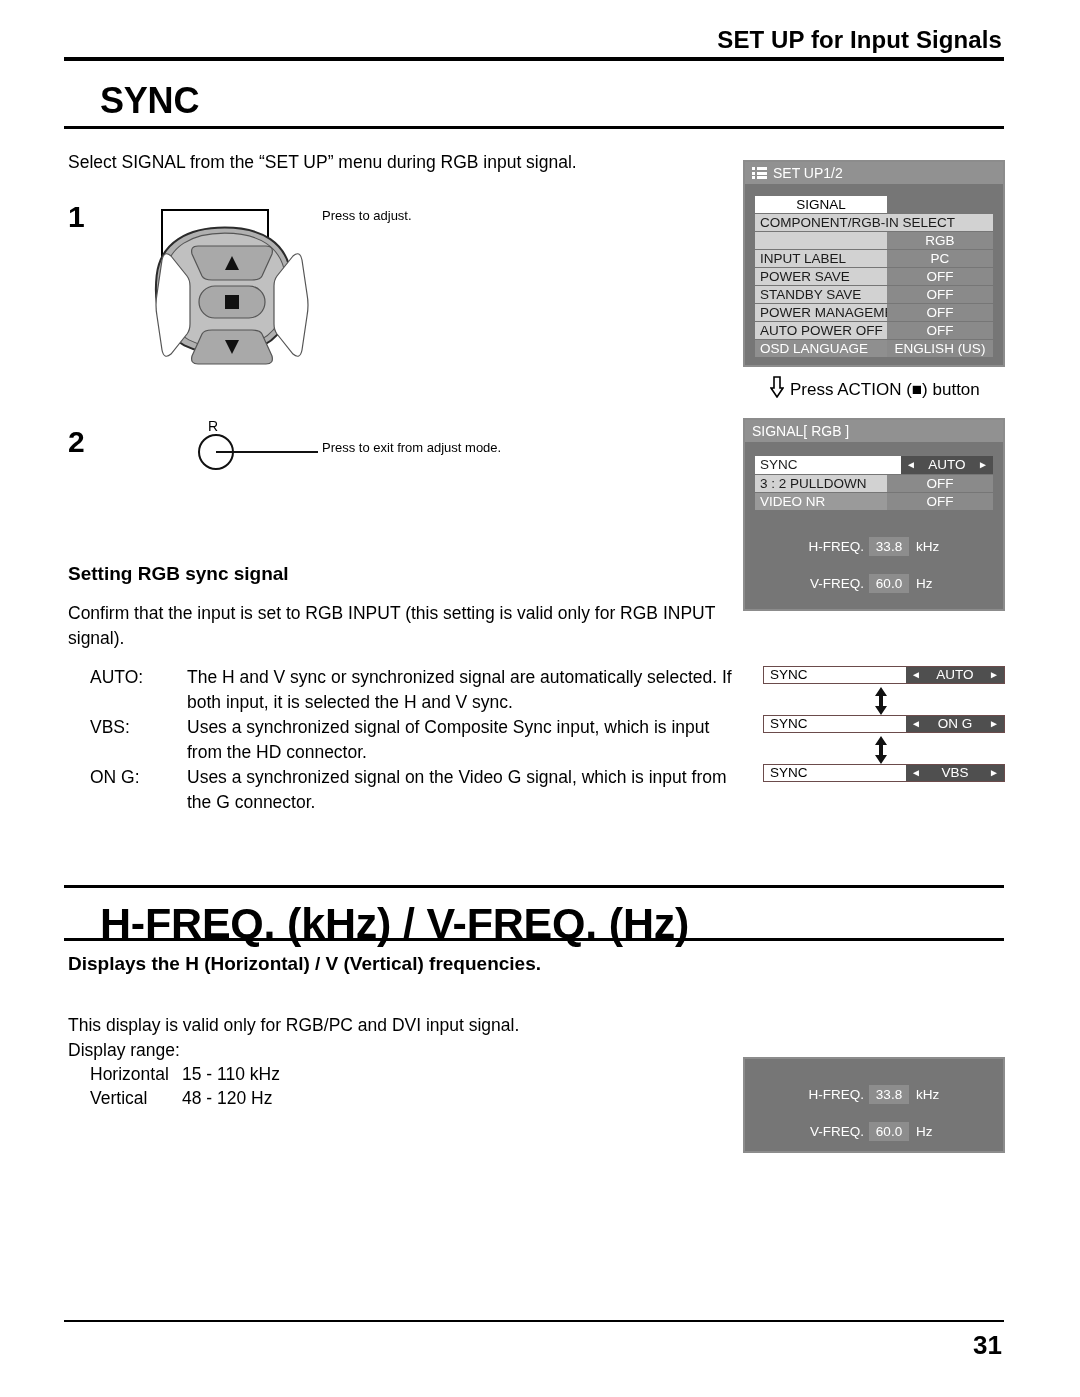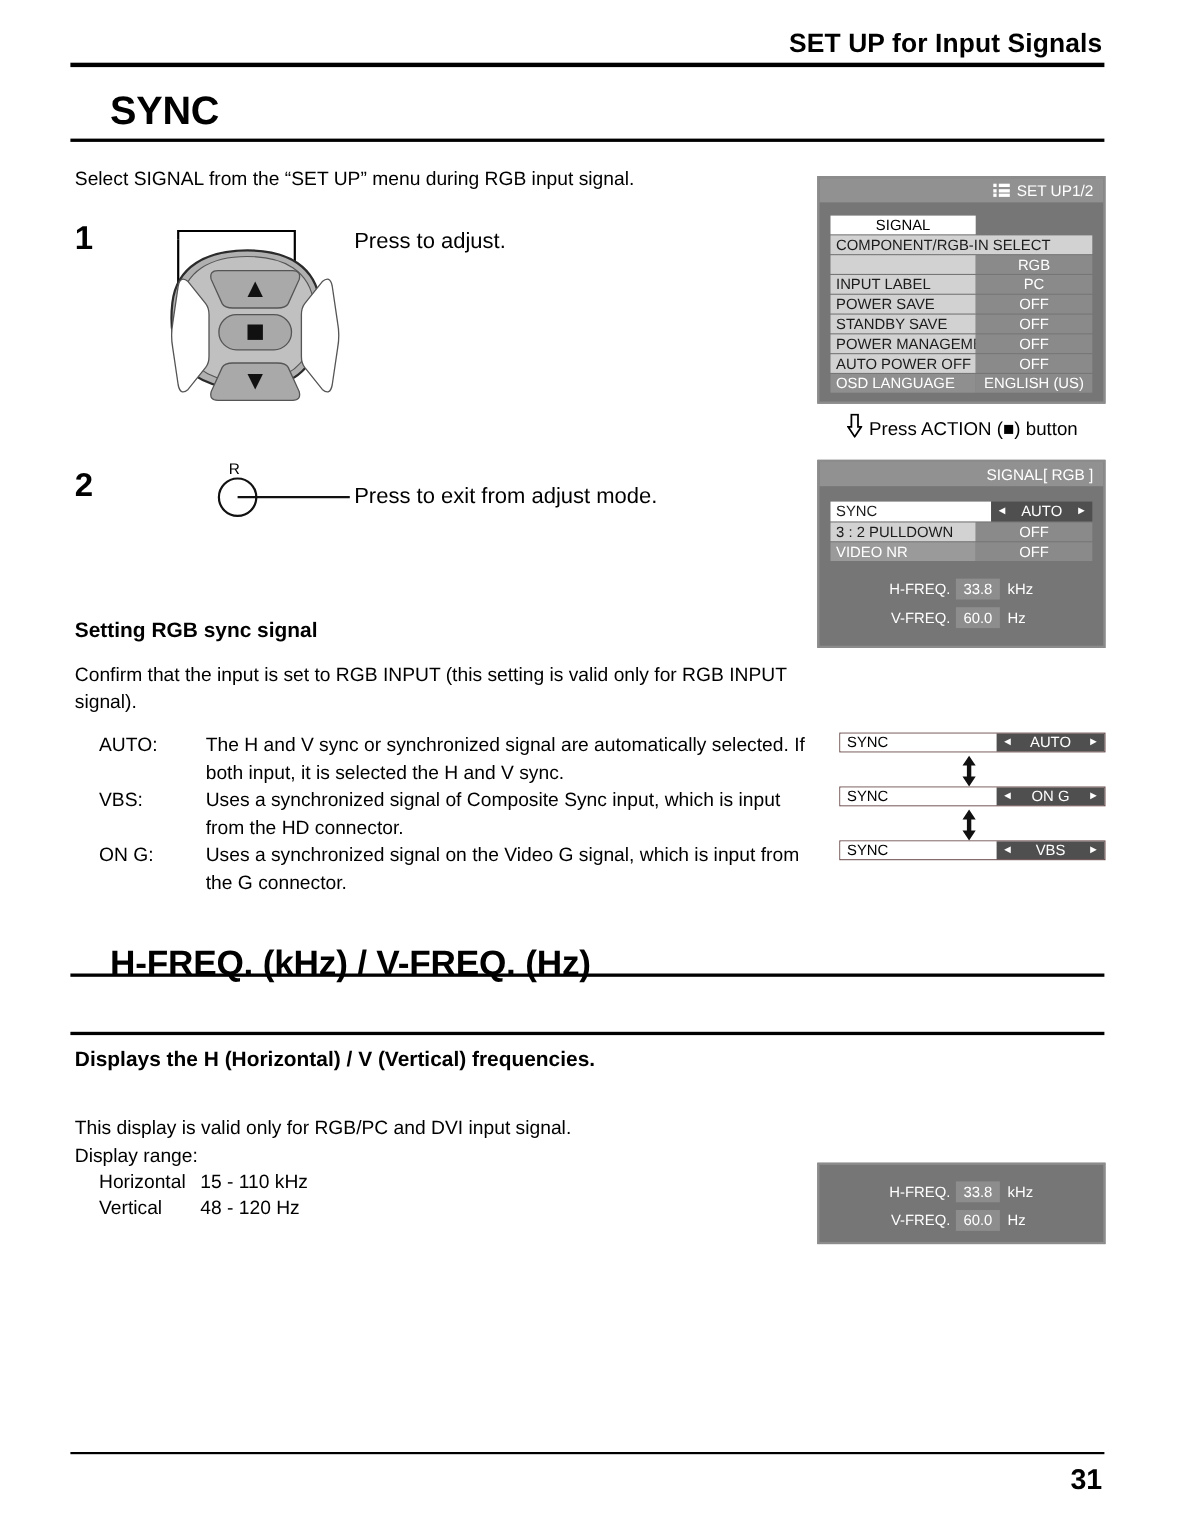--- a/index.html
+++ b/index.html
@@ -72,21 +72,21 @@
     font-weight: bold;
     white-space: nowrap;
   }
   .step-num {
     position: absolute;
     font-size: 30px;
     font-weight: bold;
   }
   .callout {
     position: absolute;
-    font-size: 20px;
+    font-size: 13px;
     white-space: nowrap;
     text-align: right;
   }
 
   
   .deflist {
     position: absolute;
     font-size: 17.5px;
     line-height: 25px;
   }
@@ -110,21 +110,21 @@
     position: absolute;
     background: #767676;
     border: 2px solid #8c8c8c;
     box-sizing: border-box;
     font-size: 13.5px;
     color: #ffffff;
   }
   .osd-titlebar {
     display: flex;
     align-items: center;
-    justify-content: flex-end;
+    justify-content: flex-start;
     background: #919191;
     color: #ffffff;
     height: 22px;
     padding: 0 9px 0 7px;
     font-size: 14px;
     box-sizing: border-box;
   }
   .osd-titlebar .left { display: flex; align-items: center; gap: 6px; }
   .list-icon { display: inline-block; width: 15px; height: 12px; position: relative; }
   .list-icon i {
@@ -163,21 +163,21 @@
     line-height: 19px;
     color: #ffffff;
     white-space: nowrap;
   }
   .freq-line .name { display:inline-block; width: 66px; text-align:right; }
   .freq-line .num {
     display: inline-block;
     background: #8d8d8d;
     min-width: 40px;
     text-align: center;
-    margin: 7px 7px 0 5px;
+    margin: 18px 7px 0 5px;
     color: #ffffff;
   }
   .freq-line .unit { display:inline-block; width: 34px; text-align:left; }
 
   
   .syncbox {
     position: absolute;
     display: flex;
     height: 18px;
     border: 1px solid #6b4b4b;
@@ -445,21 +445,21 @@
   <div class="syncbox" style="left:763px; top:764px; width:242px;">
     <div class="lbl">SYNC</div>
     <div class="val">
       <span class="tri">◄</span>
       <span class="txt">VBS</span>
       <span class="tri">►</span>
     </div>
   </div>
 
   <div class="rule-med" style="top:885px;"></div>
-  <div class="sec-title" style="left:100px; top:857px; font-size:32px;">H-FREQ. (kHz) / V-FREQ. (Hz)</div>
+  <div class="sec-title" style="left:100px; top:899px; font-size:43px;">H-FREQ. (kHz) / V-FREQ. (Hz)</div>
   <div class="rule-med" style="top:938px;"></div>
 
   <div class="sub-head" style="left:68px; top:953px; font-size:19px;">Displays the H (Horizontal) / V (Vertical) frequencies.</div>
 
   <div class="para" style="left:68px; top:1013px; width:680px;">This display is valid only for RGB/PC and DVI input signal.</div>
   <div class="para" style="left:68px; top:1038px; width:680px;">Display range:</div>
 
   <div class="rangelist" style="left:90px; top:1062px;">
     <div class="row">
       <div class="k">Horizontal</div>

